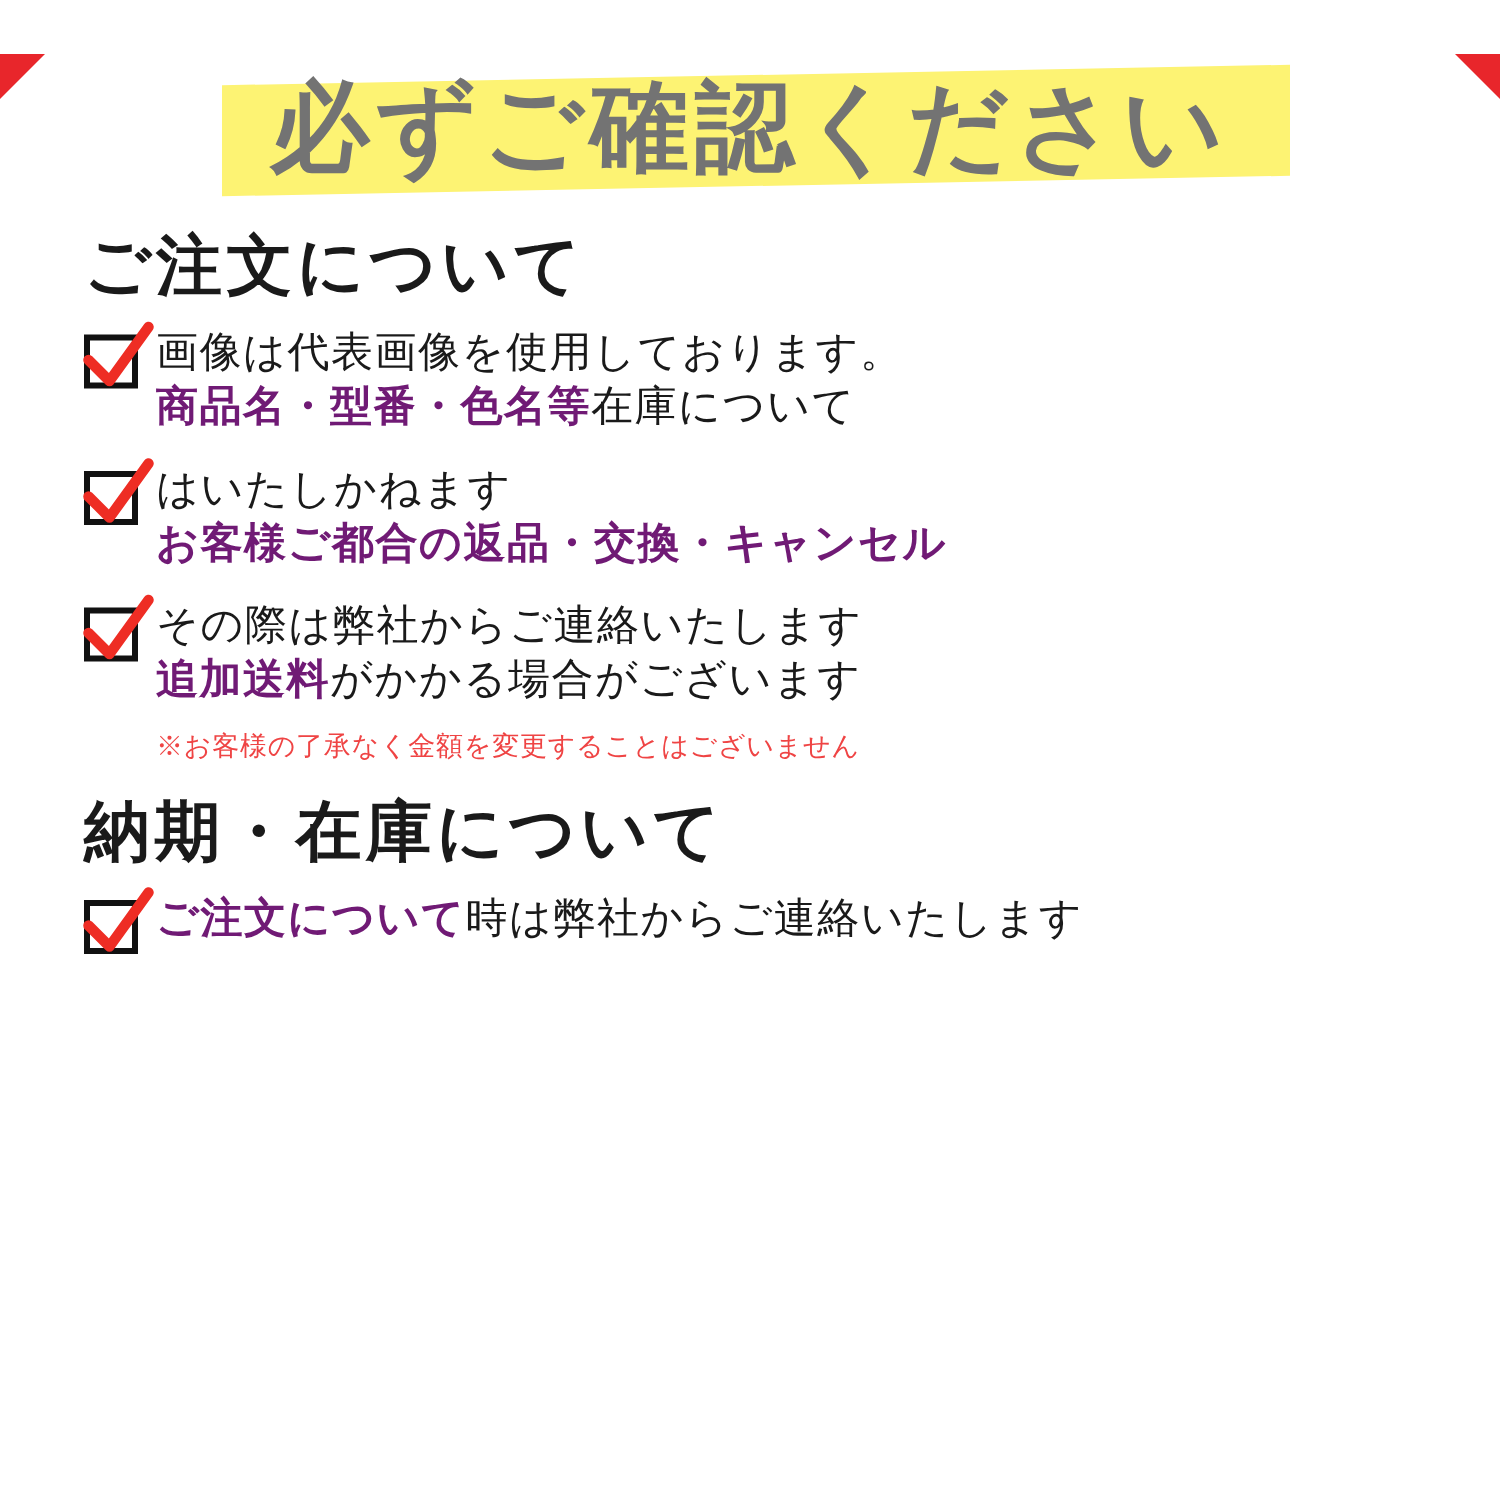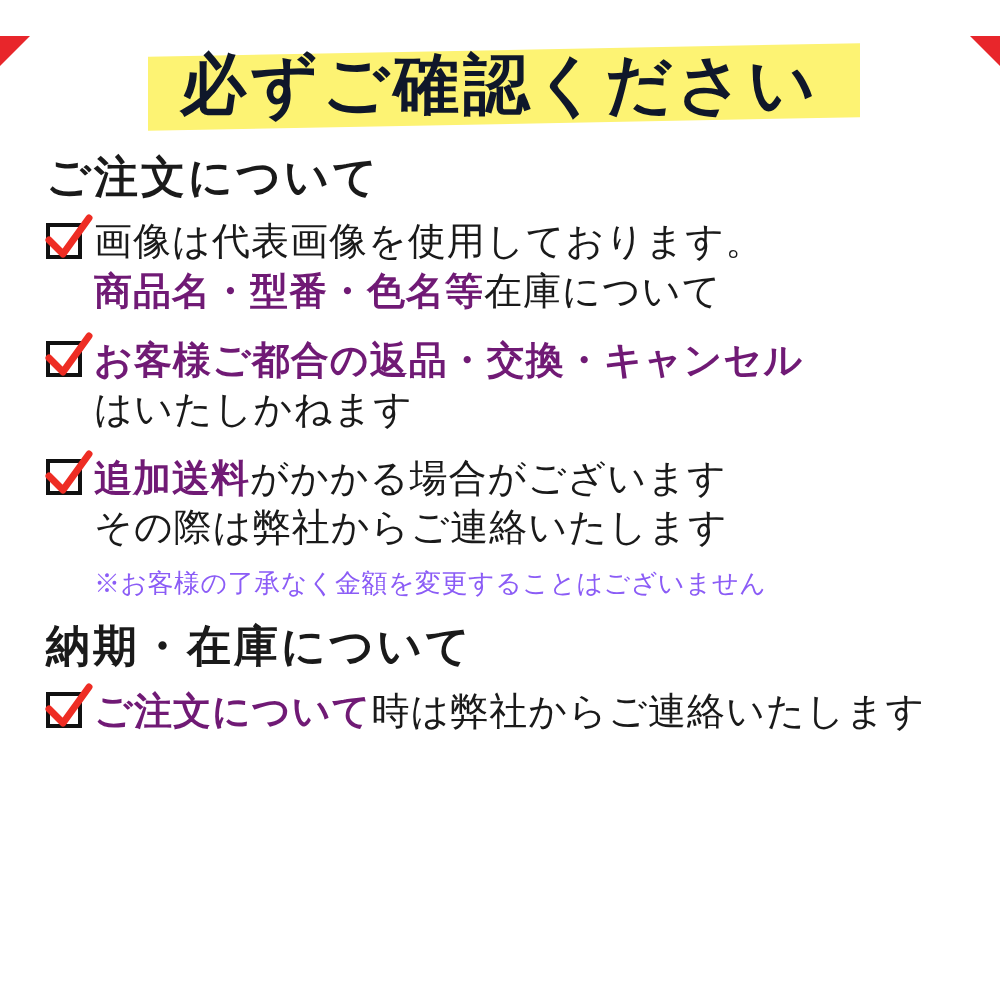--- a/index.html
+++ b/index.html
@@ -56,27 +56,28 @@
     transform: skewY(-1.1deg);
     z-index: 0;
   }
   .title-text {
     position: relative;
     z-index: 1;
     font-family: "DejaVu Serif", "Liberation Serif", serif;
     font-weight: bold;
     font-size: 66px;
     letter-spacing: 4px;
-    color: #0f172a;
+    color: #737373;
     line-height: 96px;
     white-space: nowrap;
   }
 
   .section {
     padding: 0 46px;
+    margin-left: 10px;
   }
   .section-heading {
     font-family: "DejaVu Serif", "Liberation Serif", serif;
     font-weight: bold;
     font-size: 44px;
     letter-spacing: 3px;
     color: #1a1a1a;
     margin: 16px 0 10px 0;
   }
 
@@ -100,34 +101,34 @@
     left: -7px;
     top: -13px;
     width: 50px;
     height: 50px;
   }
   .item-body {
     flex: 1 1 auto;
   }
   .line {
     font-family: "DejaVu Serif", "Liberation Serif", serif;
-    font-size: 38px;
+    font-size: 28px;
     line-height: 1.3;
     letter-spacing: 1px;
     color: #1a1a1a;
     white-space: nowrap;
   }
   .red   { color: #701a75; font-weight: bold; }
   .black { color: #1a1a1a; }
 
   .note {
     font-family: Liberation Mono, monospace;
-    font-size: 26px;
+    font-size: 18px;
     letter-spacing: 0.5px;
-    color: #8b5cf6;
+    color: #ef4444;
     margin: -4px 0 10px 48px;
     white-space: nowrap;
   }
 </style>
 </head>
 <body>
 
 <div class="page">
 
   <div class="corner tl"></div>
@@ -153,33 +154,33 @@
               <div class="line"><span class="red">商品名・型番・色名等</span><span class="black">在庫について</span></div>
             </div>
           </div>
           <div class="item">
             <div class="check">
               <svg viewBox="0 0 50 50">
                 <path d="M6 26 L20 40 L46 4" fill="none" stroke="#ee2d24" stroke-width="7" stroke-linecap="round" stroke-linejoin="round"></path>
               </svg>
             </div>
             <div class="item-body">
+              <div class="line"><span class="black">はいたしかねます</span></div>
               <div class="line"><span class="red">お客様ご都合の返品・交換・キャンセル</span></div>
-              <div class="line"><span class="black">はいたしかねます</span></div>
             </div>
           </div>
           <div class="item">
             <div class="check">
               <svg viewBox="0 0 50 50">
                 <path d="M6 26 L20 40 L46 4" fill="none" stroke="#ee2d24" stroke-width="7" stroke-linecap="round" stroke-linejoin="round"></path>
               </svg>
             </div>
             <div class="item-body">
+              <div class="line"><span class="black">その際は弊社からご連絡いたします</span></div>
               <div class="line"><span class="red">追加送料</span><span class="black">がかかる場合がございます</span></div>
-              <div class="line"><span class="black">その際は弊社からご連絡いたします</span></div>
             </div>
           </div>
           <div class="note">※お客様の了承なく金額を変更することはございません</div>
         </div>
         <div>
           <div class="section-heading">納期・在庫について</div>
           <div class="item">
             <div class="check">
               <svg viewBox="0 0 50 50">
                 <path d="M6 26 L20 40 L46 4" fill="none" stroke="#ee2d24" stroke-width="7" stroke-linecap="round" stroke-linejoin="round"></path>

